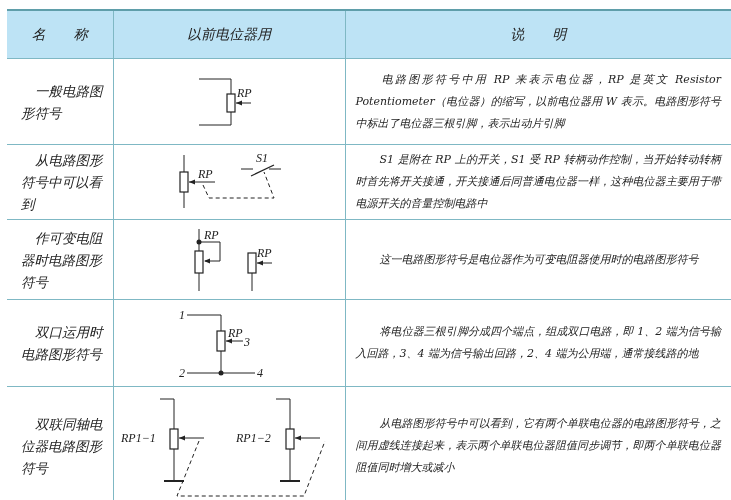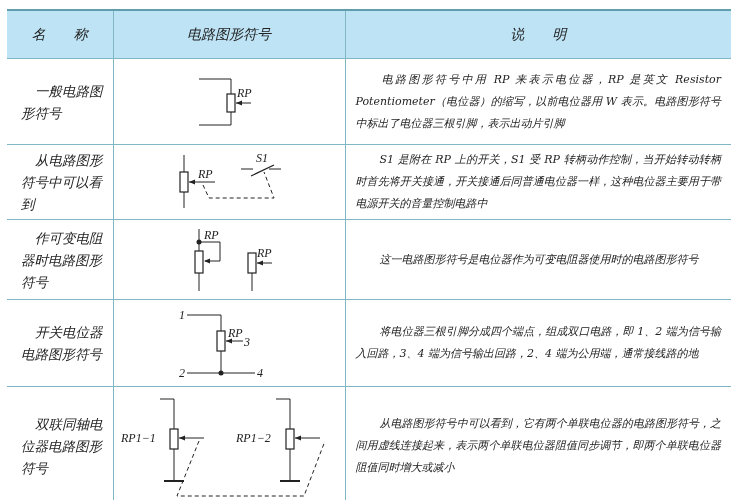--- a/index.html
+++ b/index.html
@@ -25,21 +25,21 @@
 
 <table class="main">
   <colgroup>
     <col style="width:106px">
     <col style="width:232px">
     <col style="width:386px">
   </colgroup>
   <tbody>
       <tr style="height:48px">
     <th>名　　称</th>
-    <th>电路图形符号</th>
+    <th>以前电位器用</th>
     <th>说　　明</th>
   </tr>
 
   <tr style="height:86px">
     <td class="name-cell"><span class="ind"></span><span>一般电路图形符号</span></td>
     <td class="sym-cell">
       <svg width="120" height="66" viewBox="0 0 120 66">
         <polyline points="30,10 62,10 62,25" fill="none" stroke="#222" stroke-width="1"></polyline>
         <rect x="58" y="25" width="8" height="18" fill="#fff" stroke="#222" stroke-width="1.2"></rect>
         <polyline points="62,43 62,56 30,56" fill="none" stroke="#222" stroke-width="1"></polyline>
@@ -84,21 +84,21 @@
         <rect x="79" y="28" width="8" height="20" fill="#fff" stroke="#222" stroke-width="1.2"></rect>
         <line x1="88" y1="38" x2="103" y2="38" stroke="#222" stroke-width="1"></line>
         <polygon points="88,38 94,35.5 94,40.5" fill="#222"></polygon>
         <text x="88" y="32">RP</text>
       </svg>
     </td>
     <td class="desc-cell"><span class="ind"></span><span>这一电路图形符号是电位器作为可变电阻器使用时的电路图形符号</span></td>
   </tr>
 
   <tr style="height:87px">
-    <td class="name-cell"><span class="ind"></span><span>开关电位器电路图形符号</span></td>
+    <td class="name-cell"><span class="ind"></span><span>双口运用时电路图形符号</span></td>
     <td class="sym-cell">
       <svg width="120" height="80" viewBox="0 0 120 80">
         <text x="10" y="16">1</text>
         <polyline points="18,12 52,12 52,28" fill="none" stroke="#222" stroke-width="1"></polyline>
         <rect x="48" y="28" width="8" height="20" fill="#fff" stroke="#222" stroke-width="1.2"></rect>
         <line x1="52" y1="48" x2="52" y2="70" stroke="#222" stroke-width="1"></line>
         <line x1="57" y1="38" x2="74" y2="38" stroke="#222" stroke-width="1"></line>
         <polygon points="57,38 63,35.5 63,40.5" fill="#222"></polygon>
         <text x="59" y="34">RP</text>
         <text x="75" y="43">3</text>

